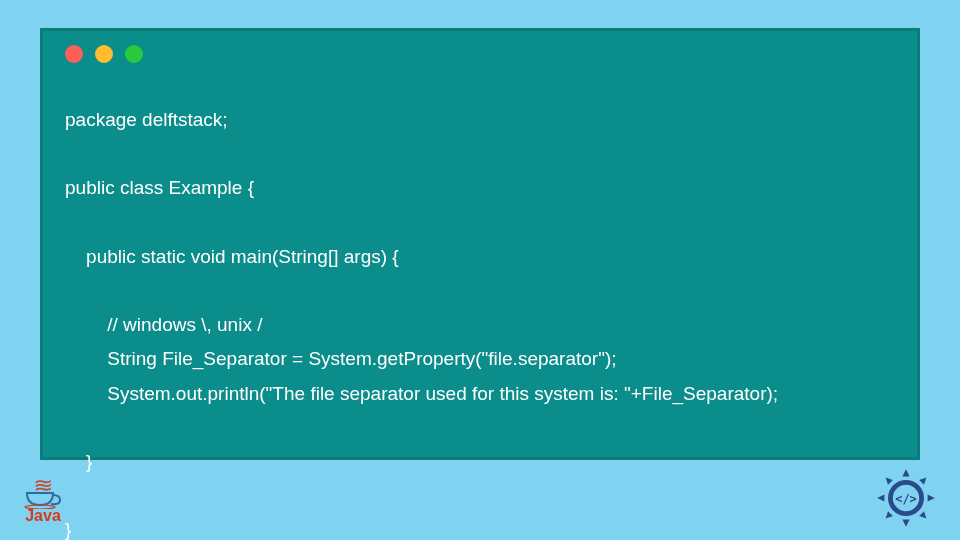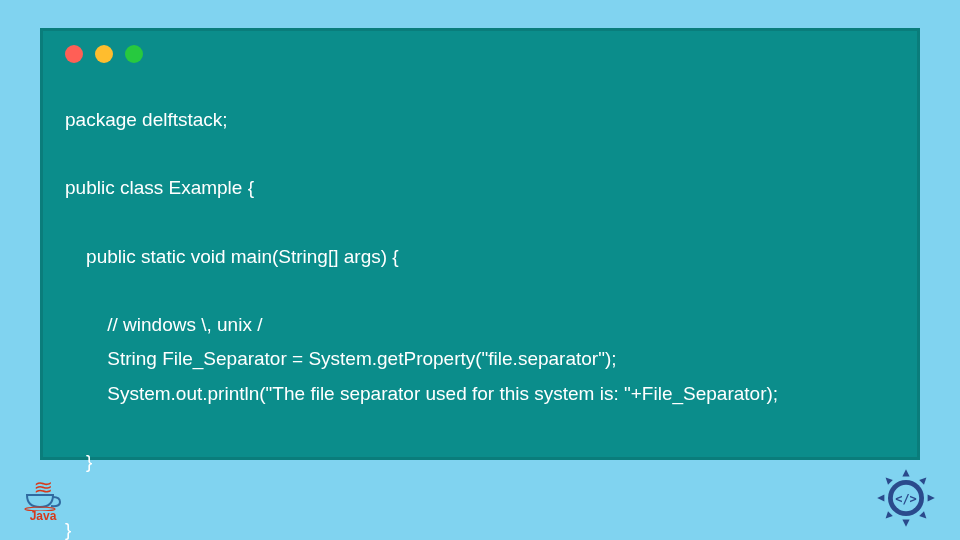--- a/index.html
+++ b/index.html
@@ -61,21 +61,21 @@
   }
   .java-steam {
     color: #d63a1c;
     font-size: 20px;
     line-height: 1;
     transform: translateY(4px) scaleX(1.2);
   }
   .java-cup-svg { display:block; }
   .java-text {
     color: #d63a1c;
-    font-size: 12px;
+    font-size: 16px;
     font-weight: bold;
     margin-top: -2px;
   }
   .delftstack-logo {
     display: flex;
     align-items: center;
     gap: 6px;
   }
   .ds-emblem { position: relative; width: 60px; height: 60px; }
   .ds-gear {

